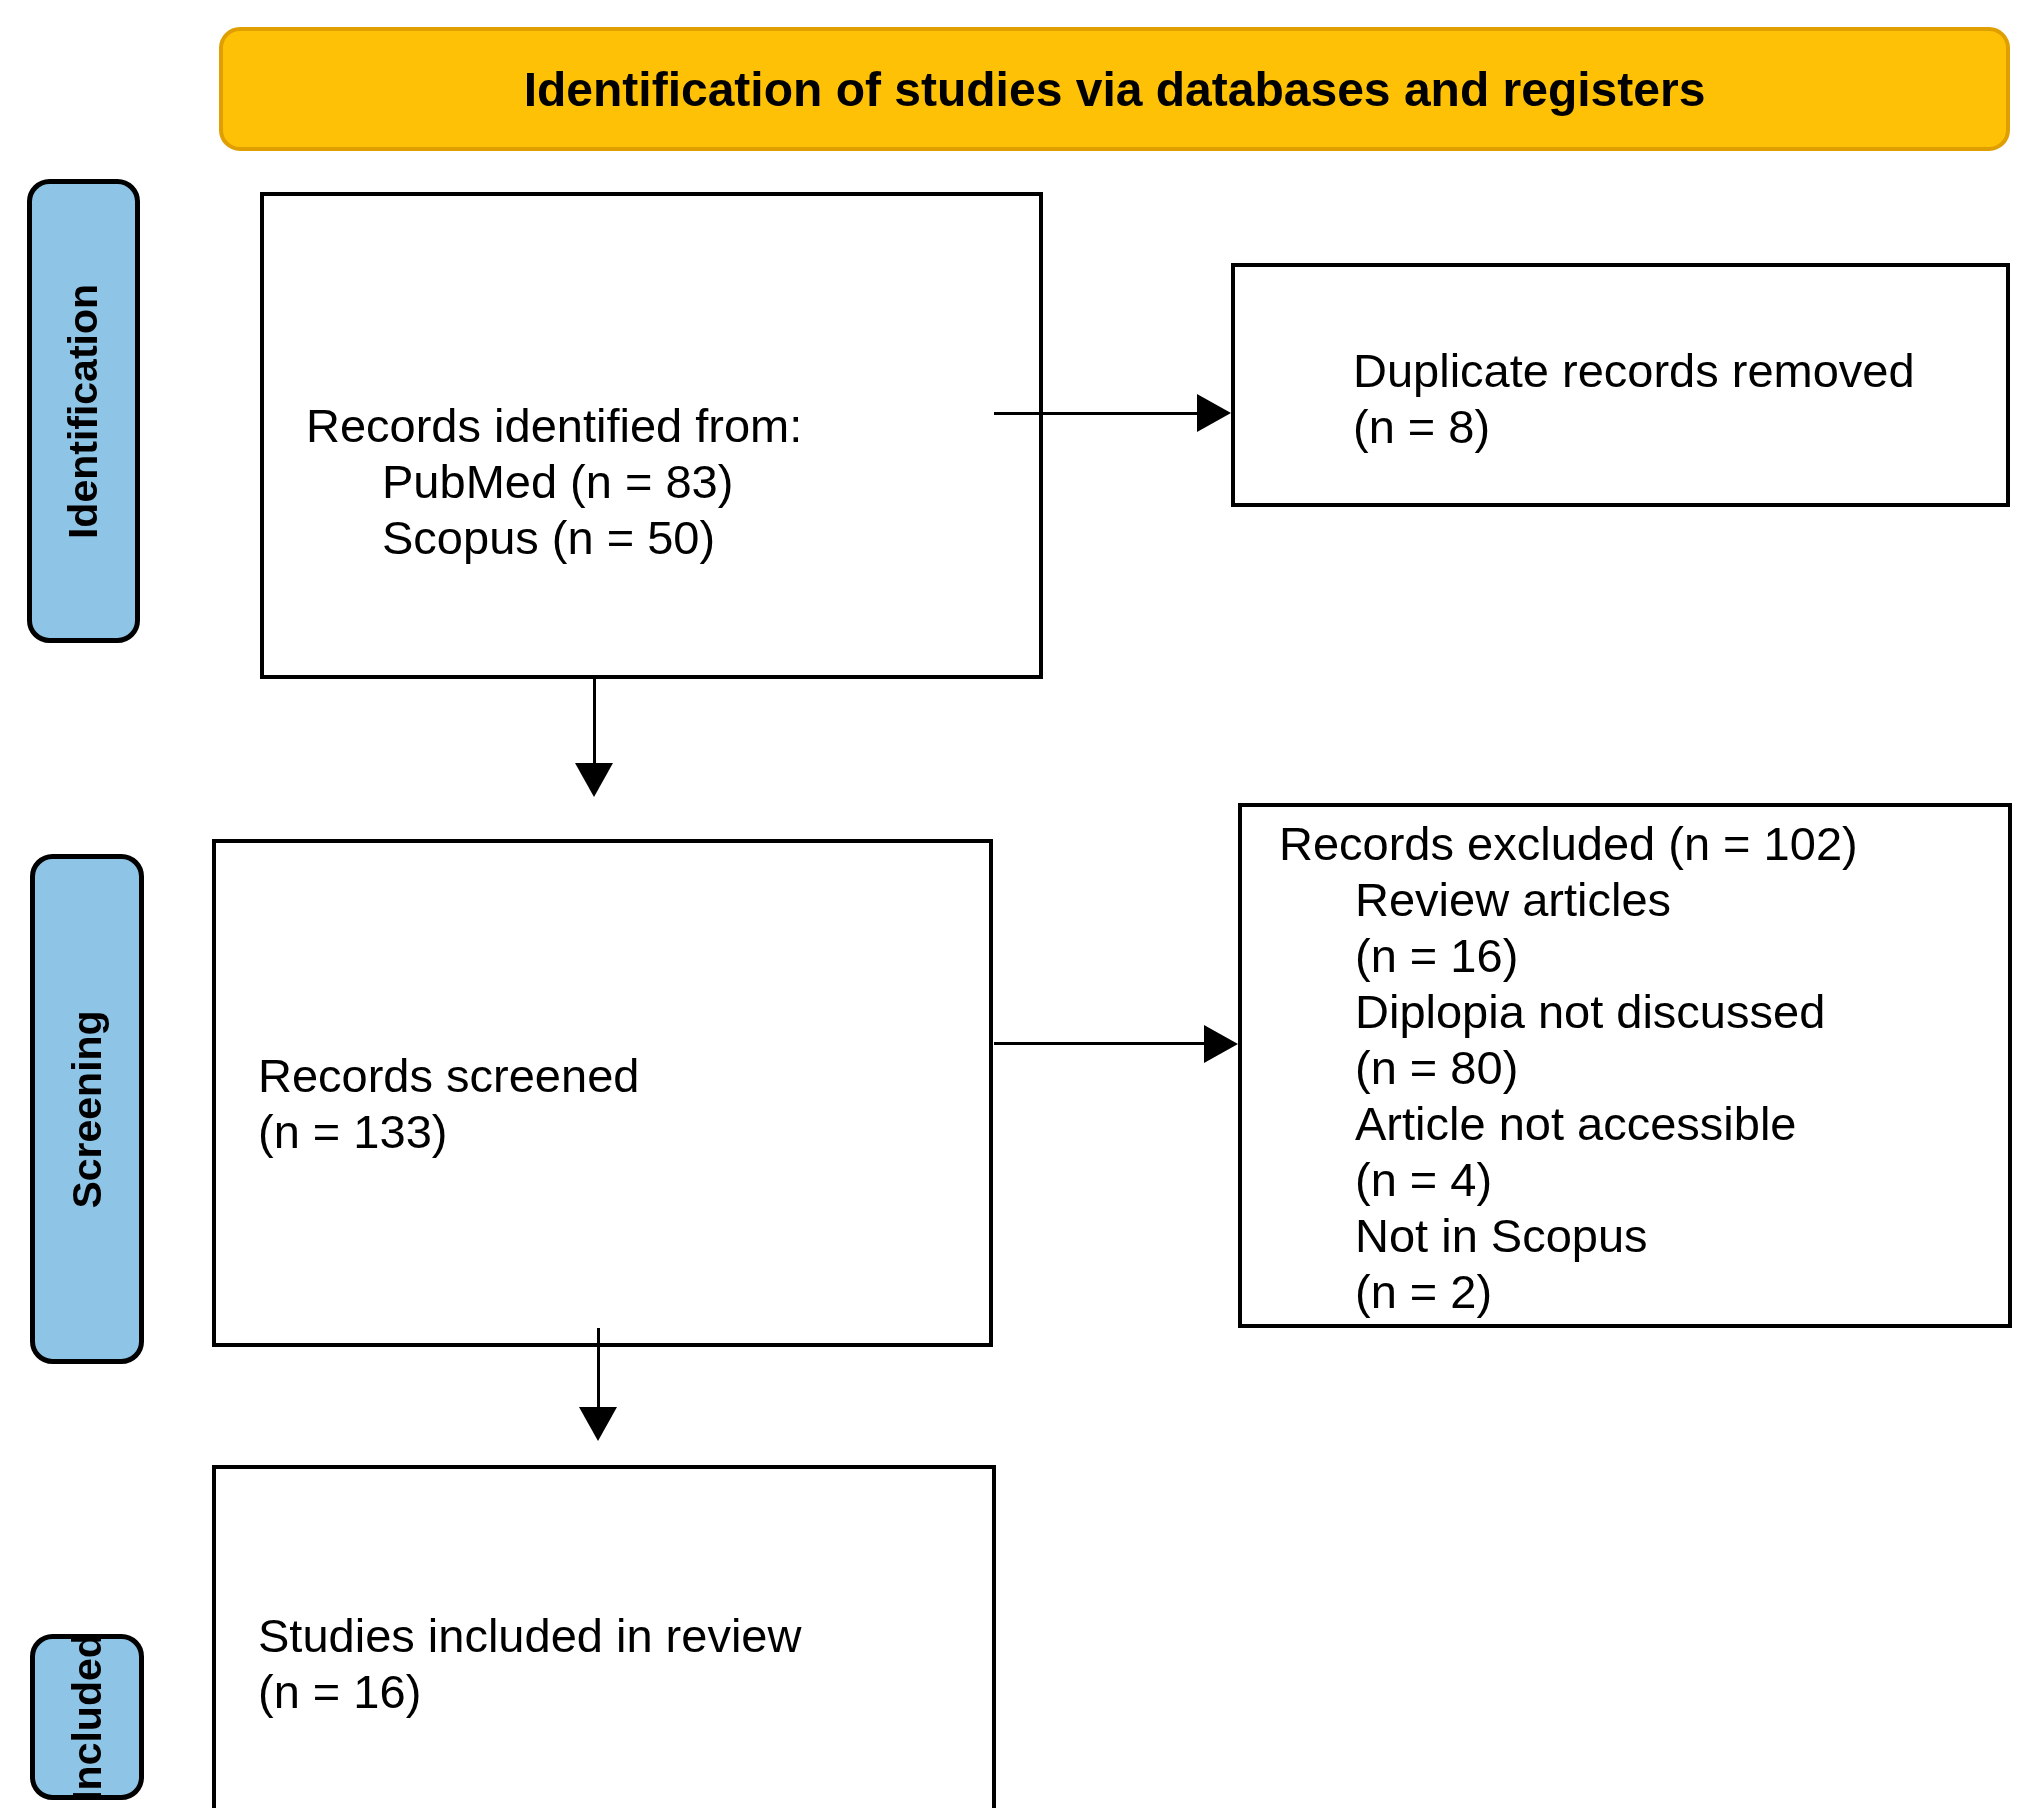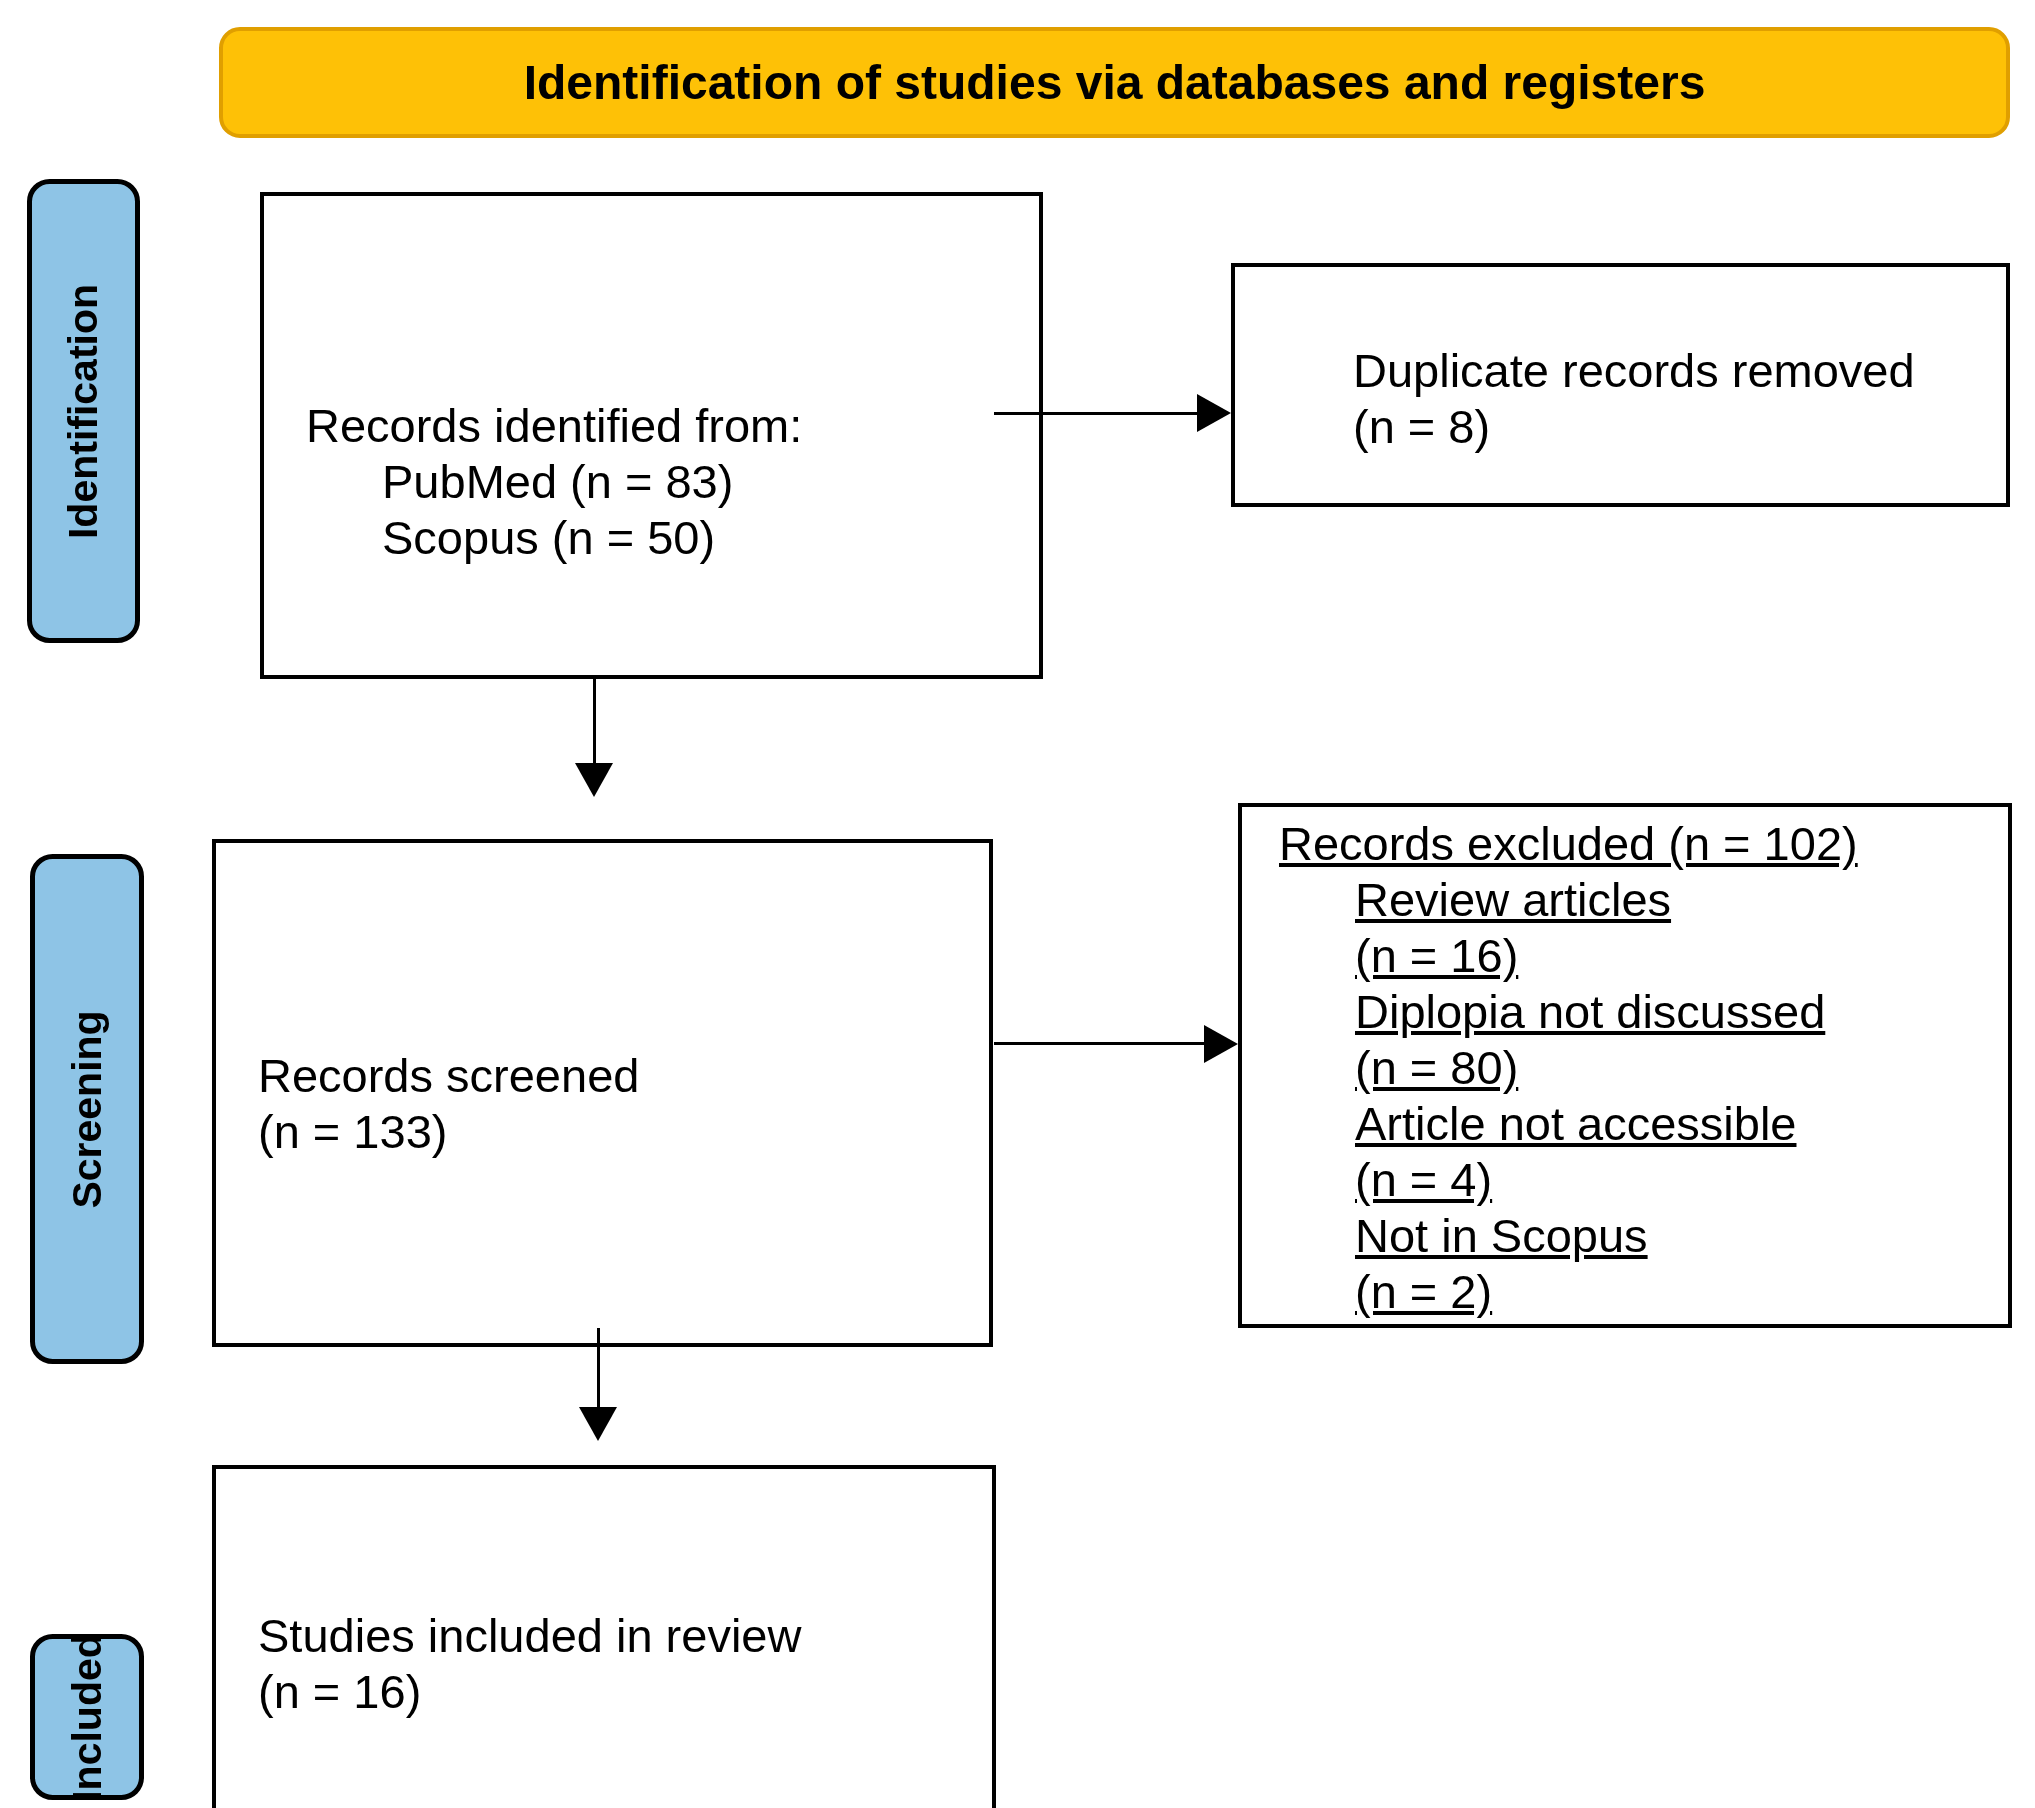--- a/index.html
+++ b/index.html
@@ -14,21 +14,21 @@
     background: var(--background, #fff);
     font-family: "Liberation Sans", "DejaVu Sans", sans-serif;
     color: var(--text, #000);
     overflow: hidden;
   }
 
   
   .banner {
     position: absolute;
     left: 219px; top: 27px;
-    width: 1791px; height: 111px;
+    width: 1791px; height: 124px;
     box-sizing: border-box;
     background: var(--banner-fill, #FEC106);
     border: 4.2px solid var(--banner-border, #E09F00);
     border-radius: 21px;
     display: flex;
     align-items: center;
     justify-content: center;
   }
   .banner-text {
     font-size: 48px;
@@ -72,21 +72,21 @@
   .fbox .line {
     font-size: 47px;
     line-height: 56px;
     white-space: nowrap;
   }
   .fbox .line.indent { padding-left: 76px; }
 
   #box-records-identified { left: 212px;  top: 192px;  width: 783px; height: 487px; padding-left: 42px;  padding-top: 92px; margin-left: 48px; }
   #box-duplicates-removed { left: 1231px; top: 263px;  width: 779px; height: 244px; padding-left: 118px; padding-top: 28px; }
   #box-records-screened   { left: 212px;  top: 819px; width: 781px; height: 508px; padding-left: 42px;  padding-top: 21px; margin-top: 20px; }
-  #box-records-excluded   { left: 1238px; top: 803px; width: 774px; height: 525px; padding-left: 37px;  padding-top: 5.6px; text-decoration: underline; }
+  #box-records-excluded   { left: 1238px; top: 803px; width: 774px; height: 525px; padding-left: 37px;  padding-top: 5.6px; }
   #box-studies-included   { left: 212px;  top: 1465px; width: 784px; height: 397px; padding-left: 42px; }
 
   
   .arrow-line {
     position: absolute;
     background: #000;
   }
   .arrow-head-right {
     position: absolute;
     width: 0; height: 0;

